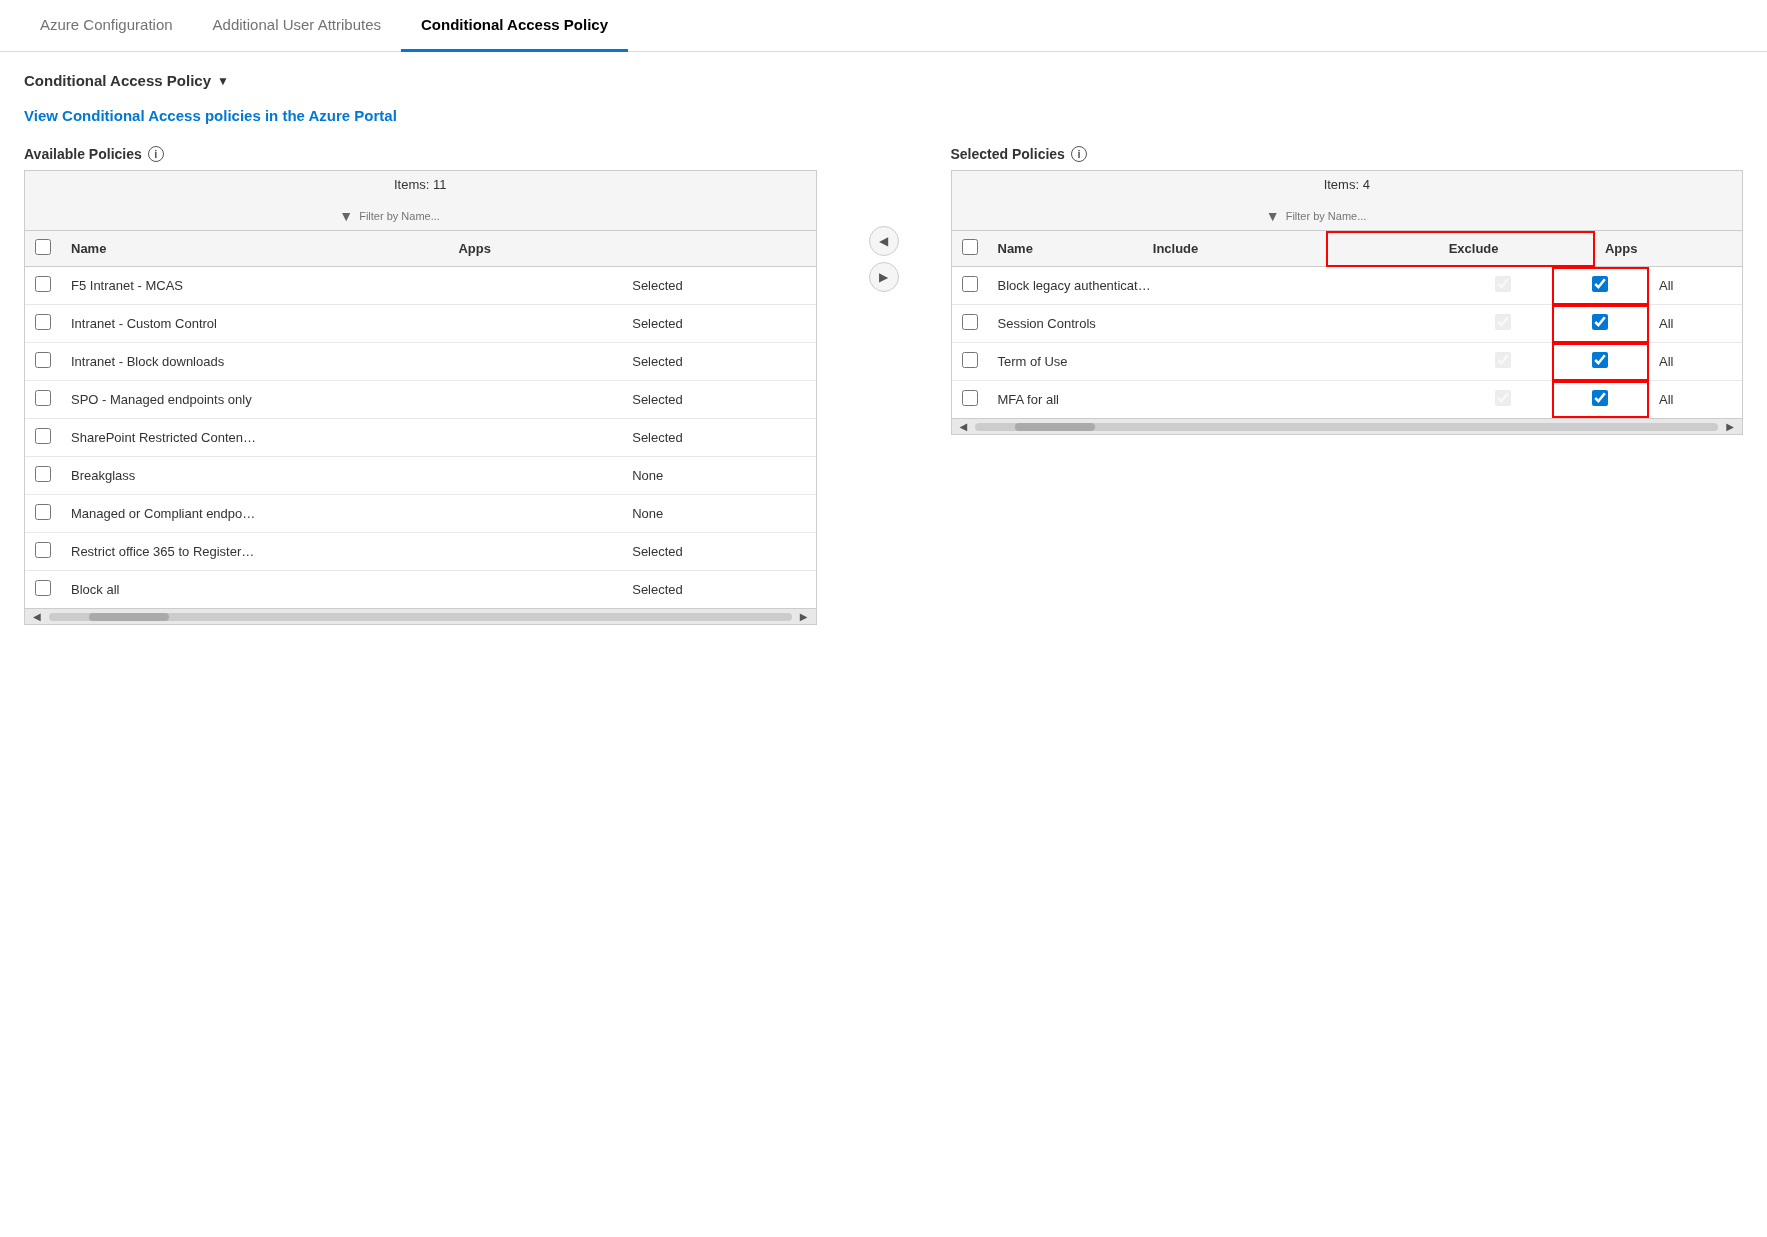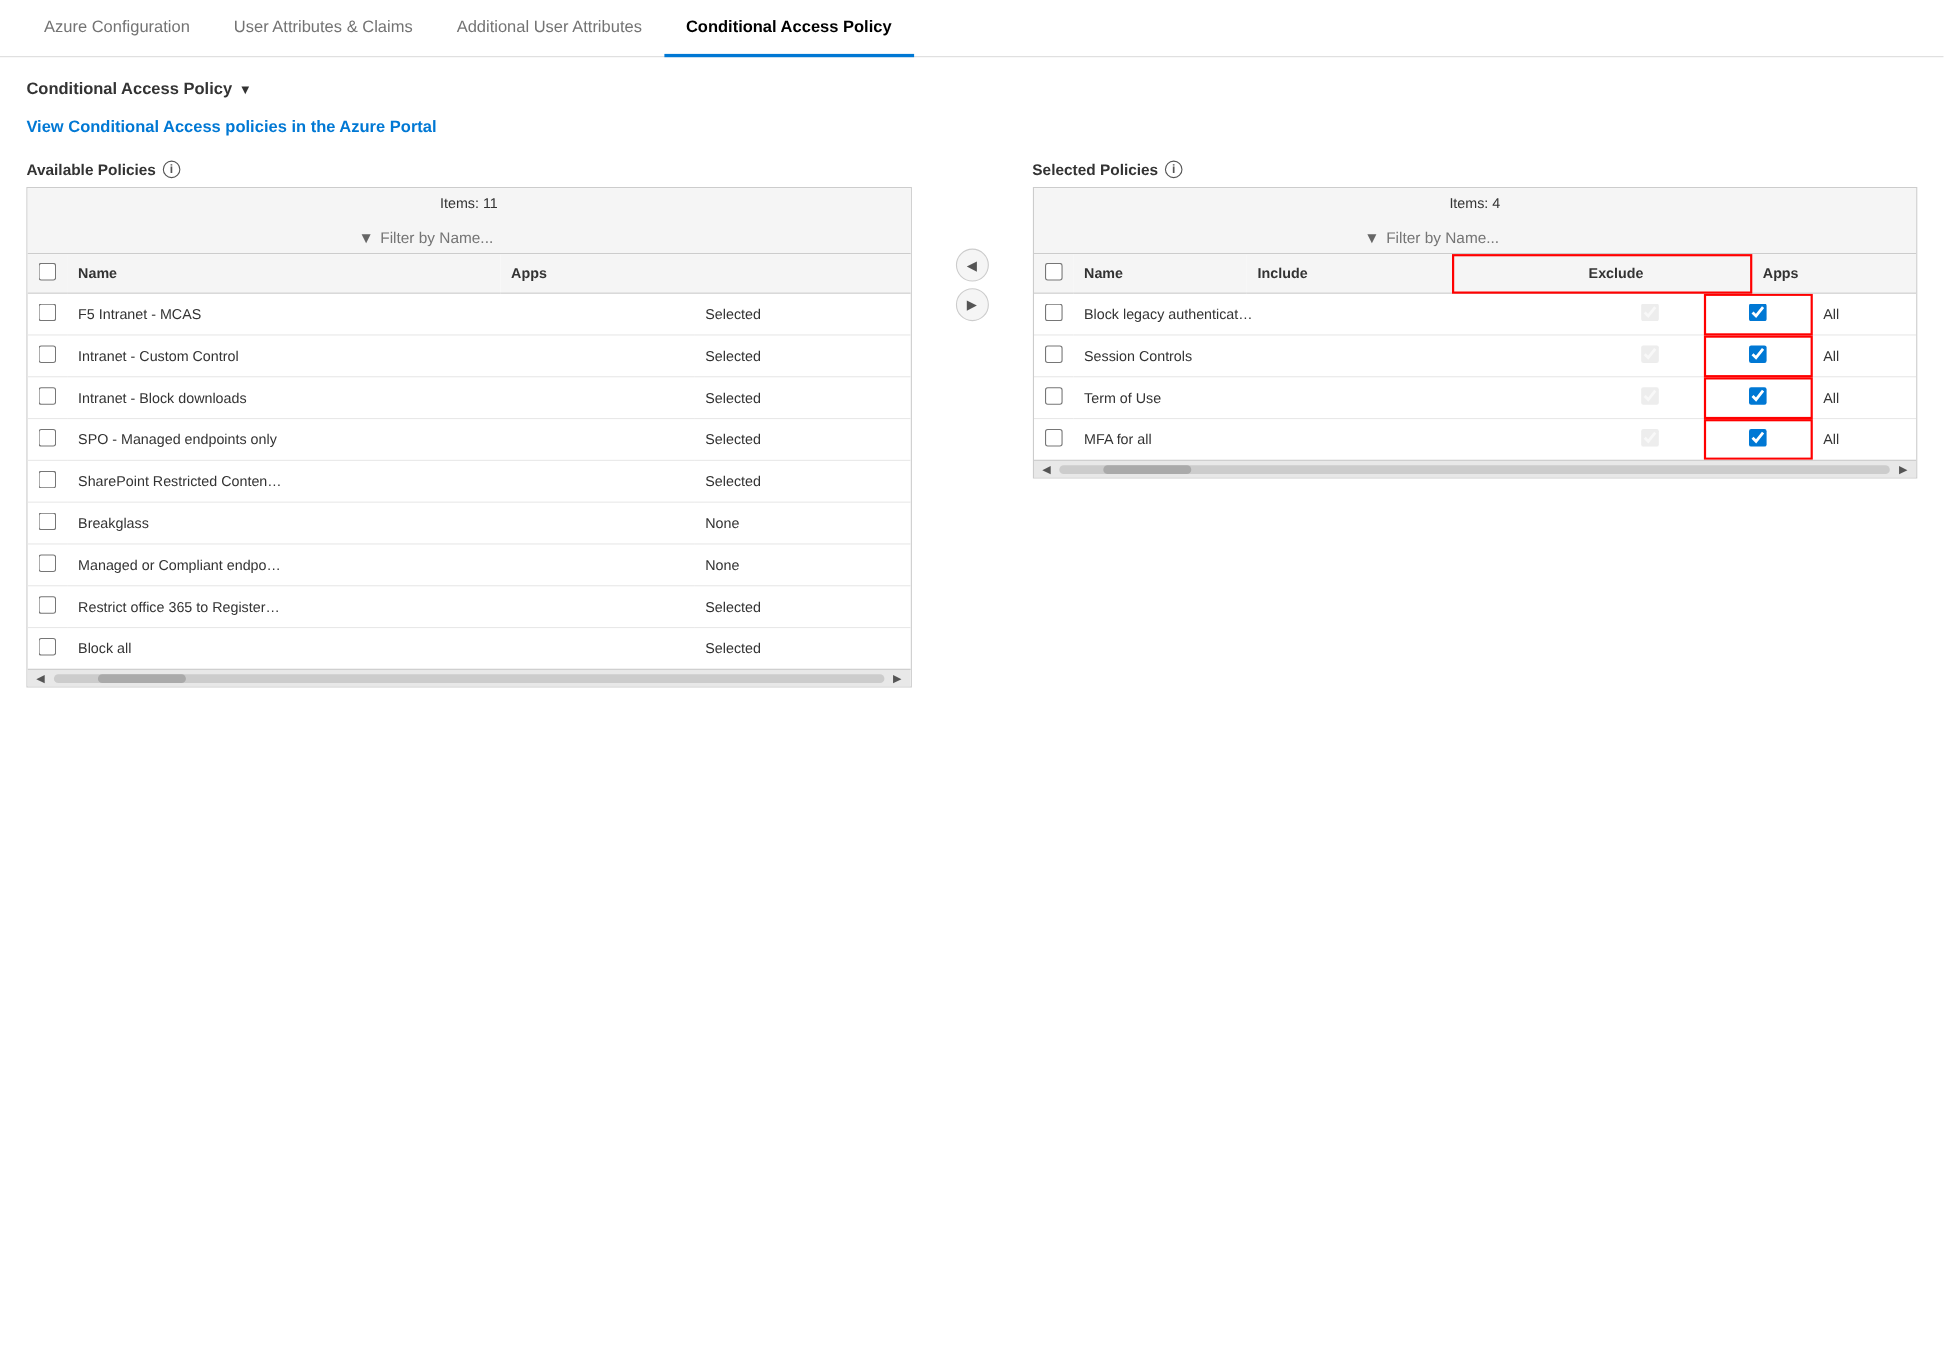--- a/index.html
+++ b/index.html
@@ -59,21 +59,21 @@
       font-size: 15px;
       text-decoration: none;
       cursor: pointer;
       display: inline-block;
       margin-bottom: 22px;
     }
 
     
     .panels-container {
       display: flex;
-      gap: 40px;
+      gap: 52px;
       align-items: flex-start;
     }
 
     .panel {
       flex: 1;
     }
 
     .panel-label {
       font-weight: 700;
       font-size: 14px;
@@ -122,21 +122,21 @@
       gap: 6px;
       flex: 1;
     }
     .filter-icon {
       color: #666;
       font-size: 14px;
     }
     .filter-input {
       border: none;
       background: transparent;
-      font-size: 14px;
+      font-size: 11px;
       color: #999;
       outline: none;
       flex: 1;
     }
 
     
     .data-table {
       width: 100%;
       border-collapse: collapse;
     }
@@ -250,21 +250,20 @@
       height: 16px;
       opacity: 0.4;
       cursor: default;
     }
   </style>
 </head>
 <body>
 
 <nav class="top-nav">
   <div class="nav-tab">Azure Configuration</div>
-  <div class="nav-tab">User Attributes &amp; Claims</div>
   <div class="nav-tab">Additional User Attributes</div>
   <div class="nav-tab active">Conditional Access Policy</div>
 </nav>
 
 <div class="main-content">
 
   
   <div class="section-heading">
     <span>Conditional Access Policy</span>
     <span class="chevron">▼</span>

